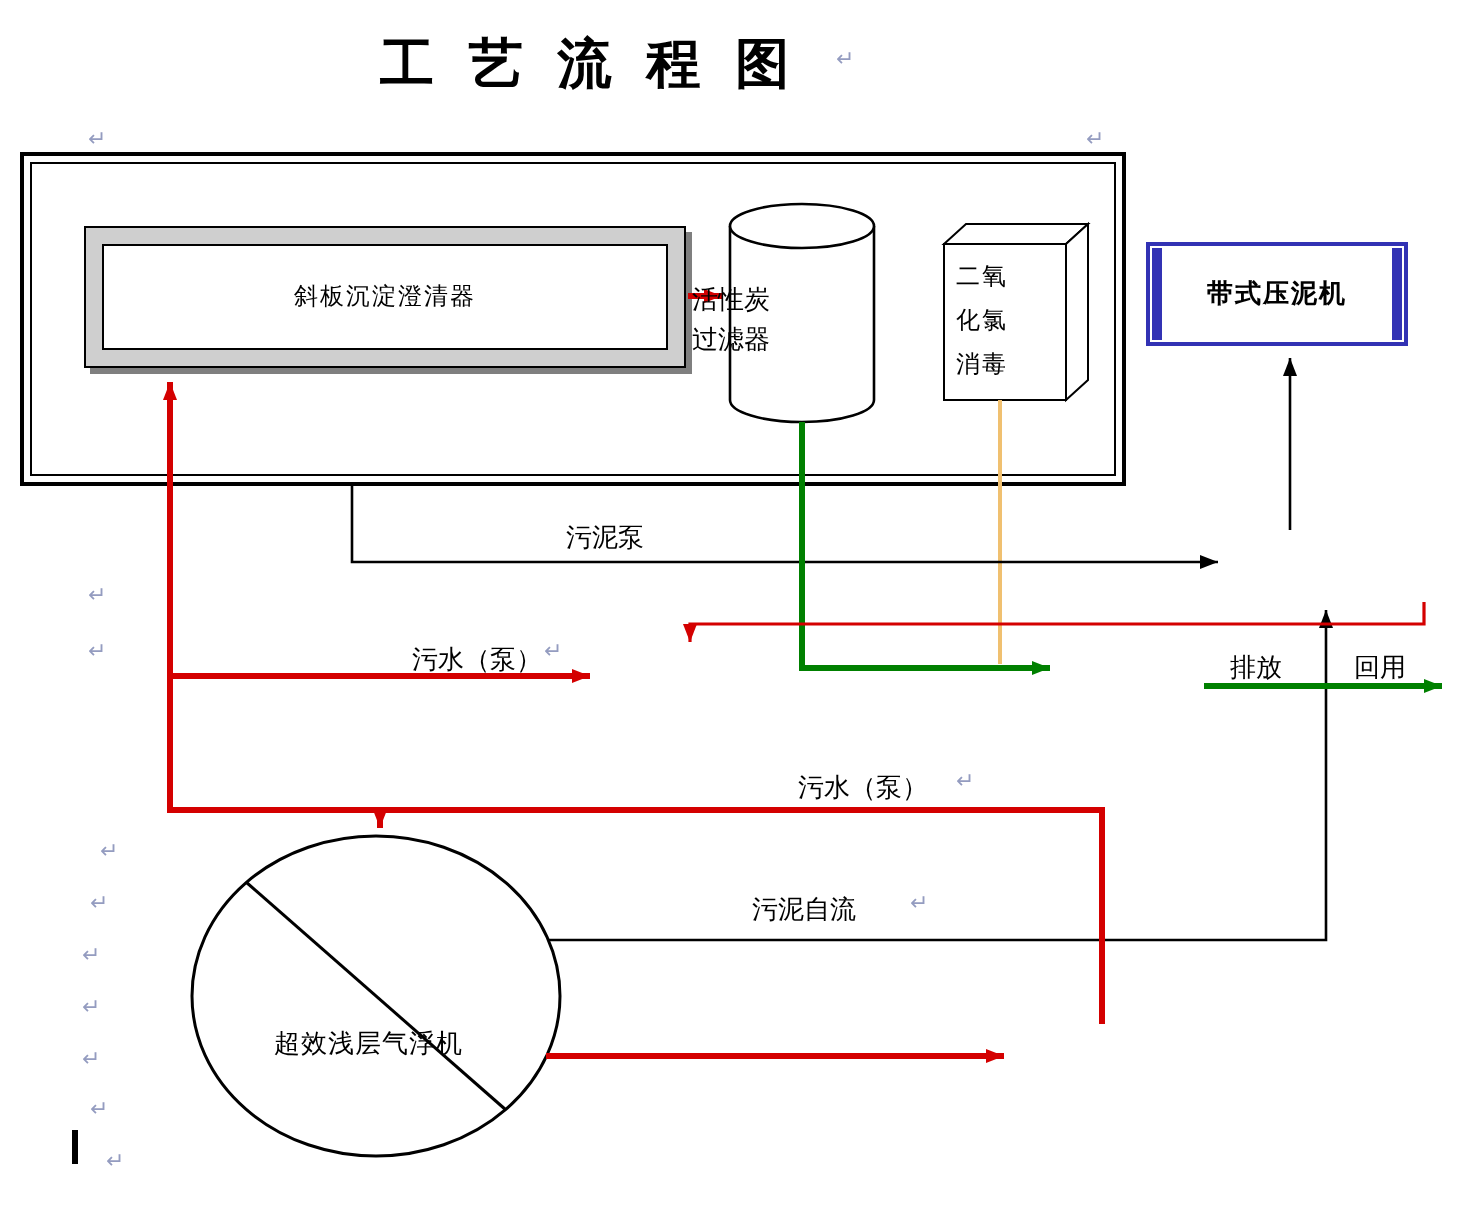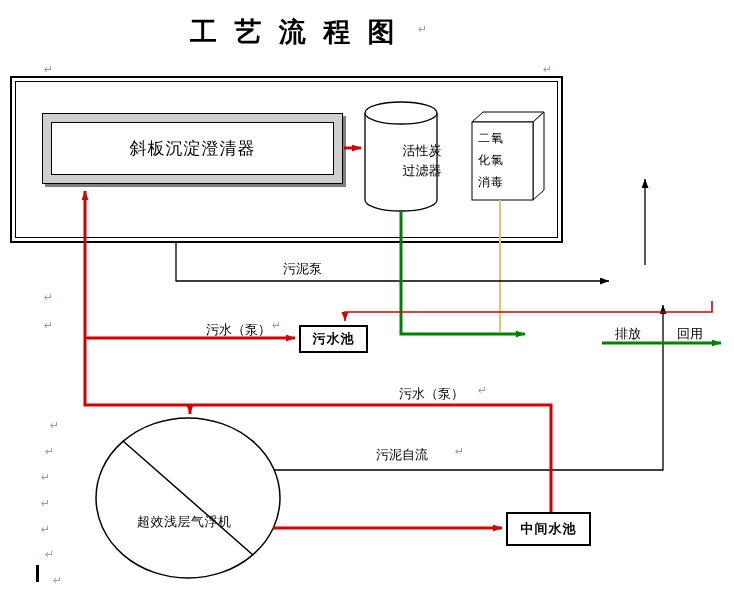--- a/index.html
+++ b/index.html
@@ -3,39 +3,39 @@
 <meta charset="utf-8">
 <style>
   *{margin:0;padding:0;box-sizing:border-box}
   html,body{background:#fff}
   body{font-family:"DejaVu Serif","DejaVu Sans",serif;color:#000}
   #canvas{position:relative;width:734px;height:592px;background:#fff;overflow:hidden}
   .title{position:absolute;left:190px;top:14px;font-size:27px;font-weight:700;letter-spacing:4px;white-space:nowrap;z-index:4}
   .bigbox{position:absolute;left:10px;top:76px;width:553px;height:167px;border:2px solid #000;z-index:1}
   .bigbox-inner{position:absolute;left:3px;top:3px;right:3px;bottom:3px;border:1px solid #000}
   .clarifier{position:absolute;left:42px;top:113px;width:301px;height:71px;background:#cfcfcf;border:1px solid #000;box-shadow:3px 3px 0 #7f7f7f;z-index:2}
-  .clarifier-inner{position:absolute;left:8px;top:8px;right:8px;bottom:8px;background:#fff;border:1px solid #000;display:flex;align-items:center;justify-content:center;font-size:17px;letter-spacing:1px}
+  .clarifier-inner{position:absolute;left:8px;top:8px;right:8px;bottom:8px;background:#fff;border:1px solid #000;display:flex;align-items:center;justify-content:center;font-size:12px;letter-spacing:1px}
   svg.overlay{position:absolute;left:0;top:0;z-index:3}
   .tank{position:absolute;z-index:4;border:2px solid #000;background:#fff;display:flex;align-items:center;justify-content:center;font-size:13px;font-weight:700;letter-spacing:1px}
   .tank-sludge{left:613px;top:265px;width:106px;height:36px}
   .tank-waste{left:299px;top:325px;width:69px;height:28px}
   .tank-clean{left:529px;top:323px;width:74px;height:29px}
   .tank-mid{left:506px;top:512px;width:85px;height:34px}
   .beltpress{position:absolute;z-index:4;left:573px;top:121px;width:131px;height:52px;border:2px solid #3232b4;background:#fff;display:flex;align-items:center;justify-content:center;font-size:13px;font-weight:700;letter-spacing:1px}
   .beltpress::before,.beltpress::after{content:"";position:absolute;top:1px;bottom:1px;width:5px;background:#3232b4}
   .beltpress::before{left:1px}
   .beltpress::after{right:1px}
   .flabel{position:absolute;z-index:4;font-size:13px;white-space:nowrap}
   .lab-sludgepump{left:283px;top:260px}
   .lab-sewage1{left:206px;top:321px}
   .lab-sewage2{left:399px;top:385px}
   .lab-gravity{left:376px;top:446px}
   .lab-discharge{left:615px;top:325px}
   .lab-reuse{left:677px;top:325px}
-  .cyl-label{position:absolute;z-index:4;left:387px;top:141px;width:70px;text-align:center;font-size:13px;line-height:20px}
+  .cyl-label{position:absolute;z-index:4;left:346px;top:141px;width:70px;text-align:left;font-size:13px;line-height:20px}
   .dis-label{position:absolute;z-index:4;left:478px;top:127px;width:48px;font-size:12px;line-height:22px;letter-spacing:1px}
   .flot-label{position:absolute;z-index:4;left:137px;top:513px;font-size:13px;letter-spacing:.5px}
   .rmark{position:absolute;z-index:4;color:#949cc0;font-size:11px;font-family:"DejaVu Sans",sans-serif;line-height:1}
   .margin-bar{position:absolute;left:36px;top:565px;width:3px;height:17px;background:#000;z-index:4}
 </style>
 </head>
 <body>
 
 <div id="canvas">
 
@@ -97,27 +97,24 @@
     <div>活性炭</div>
     <div>过滤器</div>
   </div>
 
   <div class="dis-label">
     <div>二氧</div>
     <div>化氯</div>
     <div>消毒</div>
   </div>
 
+  <div class="beltpress">
+    <span>带式压泥机</span>
+  </div>
 
-  <div class="tank tank-waste">
-    <span>污水池</span>
-  </div>
-  <div class="tank tank-mid">
-    <span>中间水池</span>
-  </div>
 
   <div class="flot-label">超效浅层气浮机</div>
 
   <div class="flabel lab-sludgepump">污泥泵</div>
   <div class="flabel lab-sewage1">污水（泵）</div>
   <div class="flabel lab-sewage2">污水（泵）</div>
   <div class="flabel lab-gravity">污泥自流</div>
   <div class="flabel lab-discharge">排放</div>
   <div class="flabel lab-reuse">回用</div>
 

